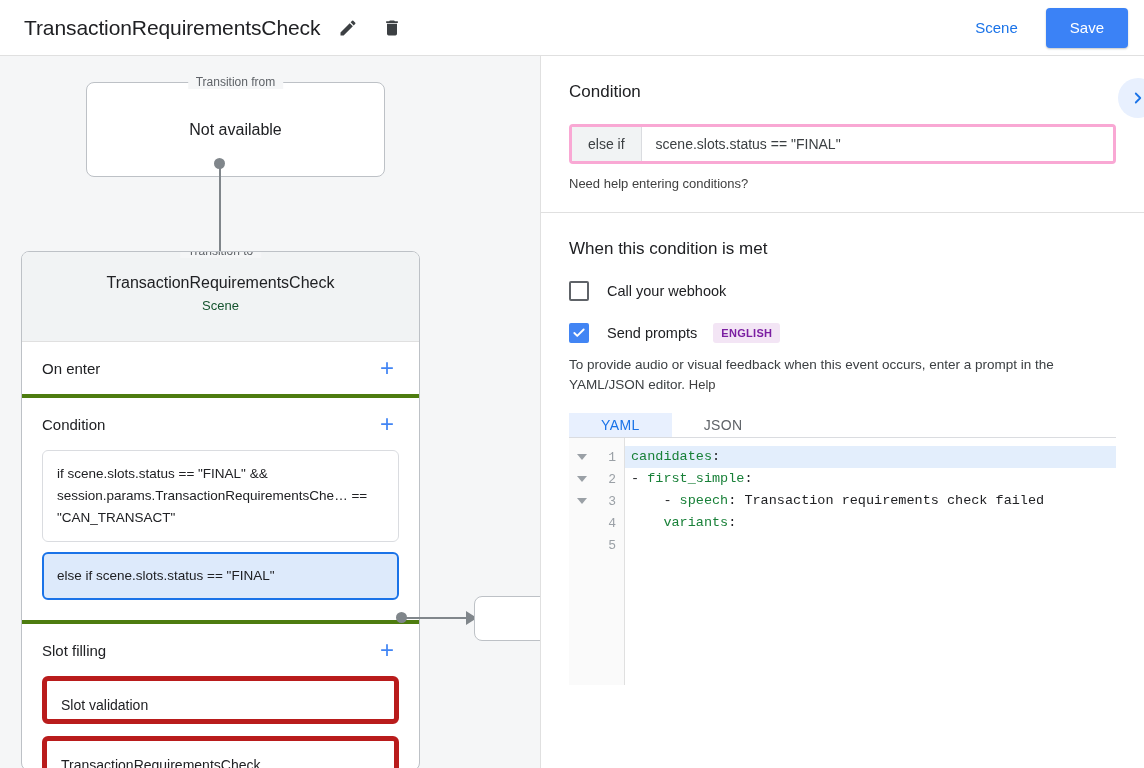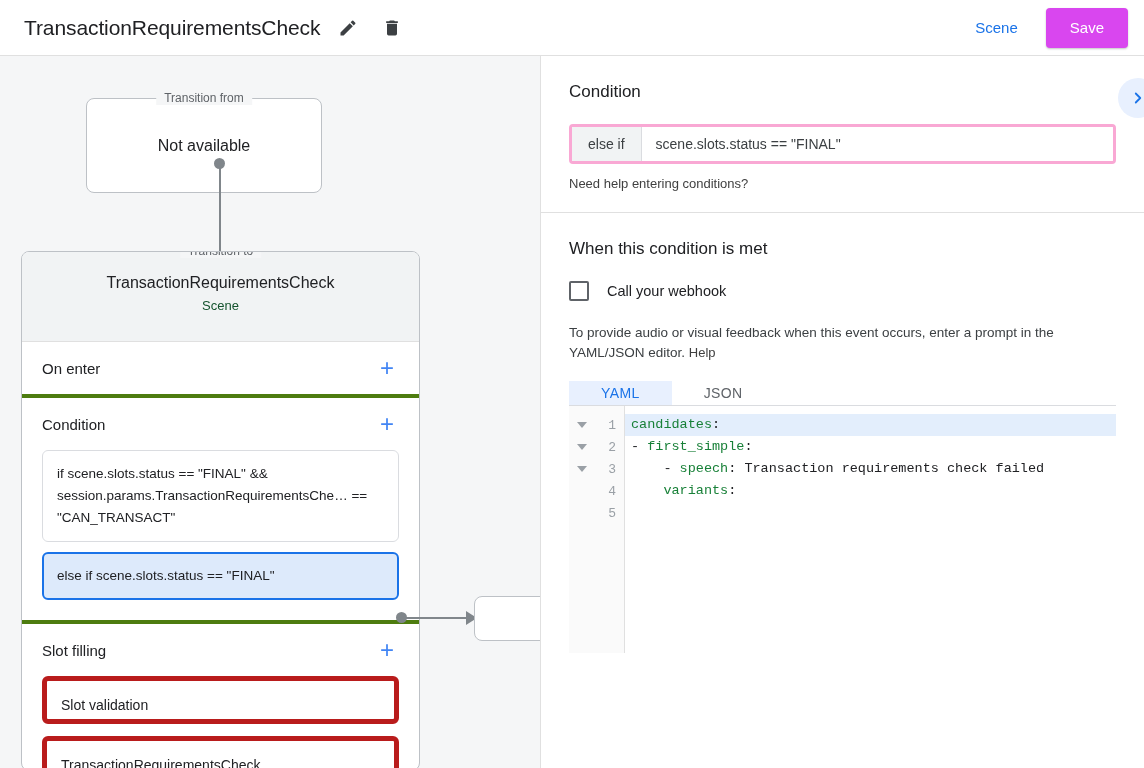--- a/index.html
+++ b/index.html
@@ -28,42 +28,42 @@
     border-radius: 50%; cursor: pointer;
   }
   .icon-btn svg { display: block; }
   .header-spacer { flex: 1; }
   .cancel-btn {
     color: #1a73e8; font-size: 15px; font-weight: 500;
     padding: 8px 16px; border-radius: 4px; cursor: pointer;
     background: none; border: none; font-family: inherit;
   }
   .save-btn {
-    background: #d946ef; color: #fff; font-size: 15px; font-weight: 500;
+    background: #3b82f6; color: #fff; font-size: 15px; font-weight: 500;
     padding: 0 24px; height: 40px; line-height: 40px; border: none;
     border-radius: 4px; cursor: pointer; margin-left: 12px;
     font-family: inherit; box-shadow: 0 1px 2px rgba(60,64,67,.3);
   }
 
   
   .canvas {
     position: absolute; left: 0; top: 56px; width: 540px; height: 712px;
     background: #f5f6f7; overflow: hidden;
   }
   .fieldset {
     position: absolute; border: 1px solid #bdc1c6; border-radius: 8px;
     background: #fff;
   }
   .fieldset .legend {
     position: absolute; top: -8px; left: 50%; transform: translateX(-50%);
     background: #f5f6f7; padding: 0 8px; font-size: 12px; color: #5f6368;
     white-space: nowrap;
   }
   
-  #tfrom { left: 86px; top: 42px; width: 236px; height: 95px; }
+  #tfrom { left: 86px; top: 26px; width: 299px; height: 95px; }
   #tfrom .body {
     display: flex; align-items: center; justify-content: center;
     height: 100%; font-size: 16px; color: #202124;
   }
   
   .conn-v { position: absolute; left: 219px; top: 105px; width: 2px; height: 100px; background: #80868b; }
   .conn-dot { position: absolute; left: 214px; top: 102px; width: 11px; height: 11px; border-radius: 50%; background: #80868b; }
   .conn-arrow {
     position: absolute; left: 213px; top: 198px; width: 0; height: 0;
     border-left: 7px solid transparent; border-right: 7px solid transparent;
@@ -282,20 +282,29 @@
     </div>
 
     <div class="panel-sec">
       <div class="panel-h">When this condition is met</div>
 
       <div class="cb-row">
         <div class="cbox"></div>
         <span class="cb-label">Call your webhook</span>
       </div>
 
+      <div class="cb-row" style="margin-bottom:12px">
+        <div class="cbox checked">
+          <svg width="14" height="14" viewBox="0 0 24 24" fill="none" stroke="#fff" stroke-width="3.2" stroke-linecap="round" stroke-linejoin="round">
+              <polyline points="20 6 9 17 4 12"></polyline>
+            </svg>
+        </div>
+        <span class="cb-label">Send prompts</span>
+        <span class="badge">ENGLISH</span>
+      </div>
 
       <div class="hint">
         <span>To provide audio or visual feedback when this event occurs, enter a prompt in the YAML/JSON editor.</span>
         <a class="link">Help</a>
       </div>
 
       <div class="tabs">
         <div class="tab active">YAML</div>
         <div class="tab">JSON</div>
       </div>

